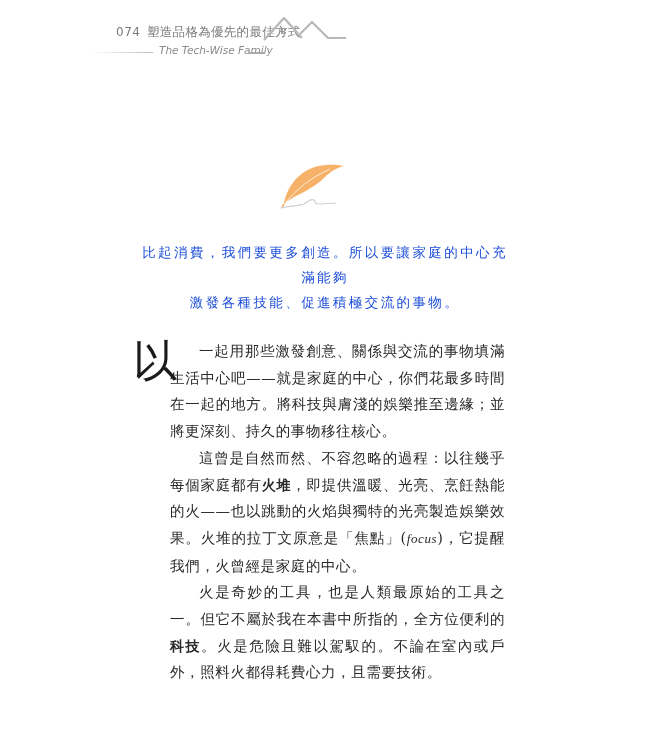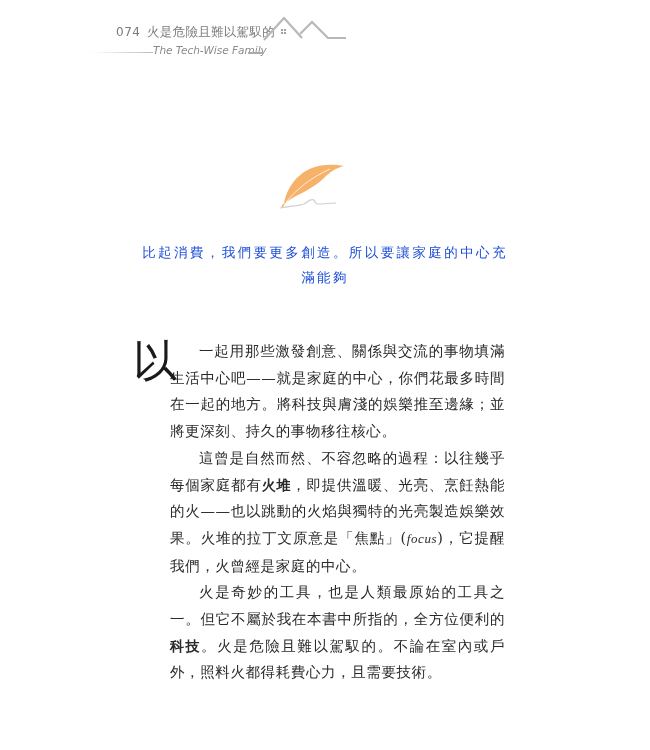--- a/index.html
+++ b/index.html
@@ -20,21 +20,21 @@
       position: absolute; left: 116px; top: 25px;
       font-family: "DejaVu Sans", "Liberation Sans", sans-serif;
       font-size: 12px; color: #7a7a7a; letter-spacing: 0.5px;
     }
     .book-title-zh {
       position: absolute; left: 147px; top: 24px;
       font-family: "DejaVu Sans", "Liberation Sans", sans-serif;
       font-size: 12.5px; color: #7a7a7a; letter-spacing: 0.3px;
     }
     .book-title-en {
-      position: absolute; left: 153px; top: 44px;
+      position: absolute; left: 159px; top: 44px;
       font-family: "DejaVu Sans", "Liberation Sans", sans-serif;
       font-style: italic;
       font-size: 10.5px; color: #8a8a8a;
     }
     .rule-left {
       position: absolute; left: 90px; top: 52px; width: 63px; height: 1px;
       background: linear-gradient(to right, rgba(190,190,190,0), #bdbdbd);
     }
     .rule-right {
       position: absolute; left: 248px; top: 52px; width: 16px; height: 2px;
@@ -75,21 +75,21 @@
       margin-left: 37px;
     }
     .bold { font-weight: bold; font-family: "DejaVu Sans", "Liberation Sans", sans-serif; font-size: 14px; }
     .ital { font-style: italic; font-family: "Liberation Serif", serif; font-size: 13px; }
   </style>
 </head>
 <body>
 
 <div class="header">
   <span class="page-num">074</span>
-  <span class="book-title-zh">火是危險且難以駕馭的</span>
+  <span class="book-title-zh">塑造品格為優先的最佳方式</span>
   <div class="rule-left"></div>
   <span class="book-title-en">The Tech-Wise Family</span>
   <div class="rule-right"></div>
   <svg class="roof-icon" viewBox="0 0 86 30">
     <polyline points="2,26 22,4 40,24" fill="none" stroke="#b8b8b8" stroke-width="2.2" stroke-linejoin="round"></polyline>
     <polyline points="38,20 50,8 66,24 84,24" fill="none" stroke="#b8b8b8" stroke-width="2.2" stroke-linejoin="round"></polyline>
     <rect x="19" y="15" width="2" height="2" fill="#a0a0a0"></rect>
     <rect x="22" y="15" width="2" height="2" fill="#a0a0a0"></rect>
     <rect x="19" y="18" width="2" height="2" fill="#a0a0a0"></rect>
     <rect x="22" y="18" width="2" height="2" fill="#a0a0a0"></rect>
@@ -98,20 +98,21 @@
 
 <svg class="feather-icon" viewBox="0 0 70 52">
   <path d="M6,44 C8,30 18,14 34,8 C44,4 56,4 66,6 C58,8 52,12 46,18 C40,24 30,30 22,34 C16,37 10,40 6,44 Z" fill="#F7B26A"></path>
   <path d="M8,42 C18,30 32,18 52,9" fill="none" stroke="#ffffff" stroke-width="0.9" opacity="0.8"></path>
   <path d="M6,44 L4,47" stroke="#F7B26A" stroke-width="1.5"></path>
   <path d="M2,48 C12,46 20,46 26,44 C30,42 32,38 36,40 C38,42 36,44 40,44 C46,44 52,43 58,43" fill="none" stroke="#cfcfcf" stroke-width="1.2"></path>
 </svg>
 
 <div class="quote">
   <div>比起消費，我們要更多創造。所以要讓家庭的中心充滿能夠</div>
+  <div>激發各種技能、促進積極交流的事物。</div>
 </div>
 
 <div class="body-text">
   <div class="first-para">
     <span class="drop-cap">以</span>
   </div>
   <div class="para">一起用那些激發創意、關係與交流的事物填滿生活中心吧——就是家庭的中心，你們花最多時間在一起的地方。將科技與膚淺的娛樂推至邊緣；並將更深刻、持久的事物移往核心。</div>
   <div class="para"><span>這曾是自然而然、不容忽略的過程：以往幾乎每個家庭都有</span><span class="bold">火堆</span><span>，即提供溫暖、光亮、烹飪熱能的火——也以跳動的火焰與獨特的光亮製造娛樂效果。火堆的拉丁文原意是「焦點」(</span><span class="ital">focus</span><span>)，它提醒我們，火曾經是家庭的中心。</span></div>
   <div class="para"><span>火是奇妙的工具，也是人類最原始的工具之一。但它不屬於我在本書中所指的，全方位便利的</span><span class="bold">科技</span><span>。火是危險且難以駕馭的。不論在室內或戶外，照料火都得耗費心力，且需要技術。</span></div>
 </div>

